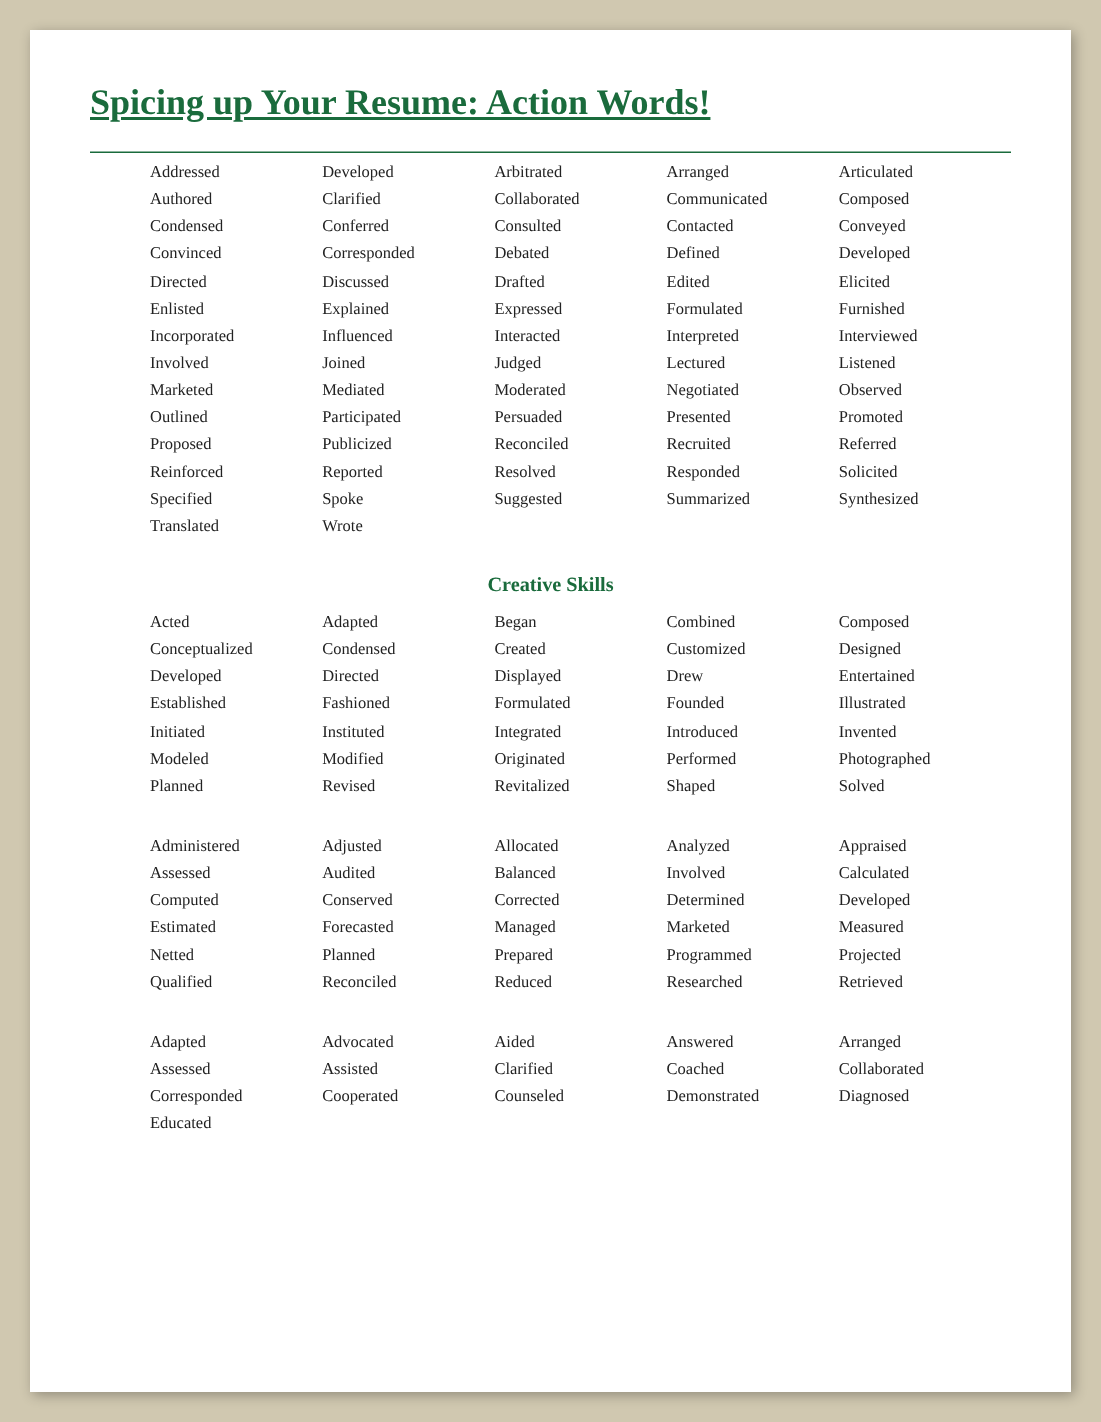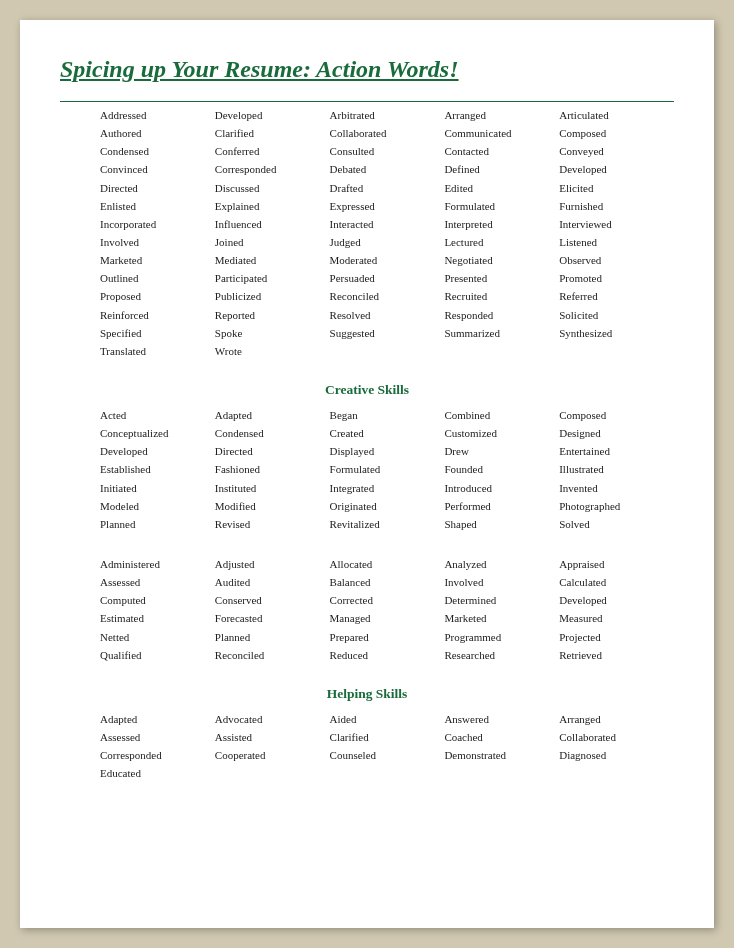--- a/index.html
+++ b/index.html
@@ -17,21 +17,20 @@
       width: 694px;
       min-height: 908px;
       padding: 36px 40px 40px 40px;
       position: relative;
       box-shadow: 2px 2px 8px rgba(0,0,0,0.3);
     }
     .page-title {
       color: #1a6b3c;
       font-size: 24px;
       font-weight: bold;
-      font-style: italic;
       text-decoration: underline;
       margin-bottom: 18px;
       font-family: Georgia, serif;
     }
     .section {
       margin-bottom: 22px;
     }
     .section-title {
       color: #1a6b3c;
       font-size: 13.5px;
@@ -209,21 +208,20 @@
           <div class="word">Qualified</div>
           <div class="word">Reconciled</div>
           <div class="word">Reduced</div>
           <div class="word">Researched</div>
           <div class="word">Retrieved</div>
           <div class="word"></div>
           <div class="word"></div>
         </div>
       </div>
       <div class="section">
-        <div class="section-title">Helping Skills</div>
         <div class="word-grid">
           <div class="word">Adapted</div>
           <div class="word">Advocated</div>
           <div class="word">Aided</div>
           <div class="word">Answered</div>
           <div class="word">Arranged</div>
           <div class="word">Assessed</div>
           <div class="word">Assisted</div>
           <div class="word">Clarified</div>
           <div class="word">Coached</div>

